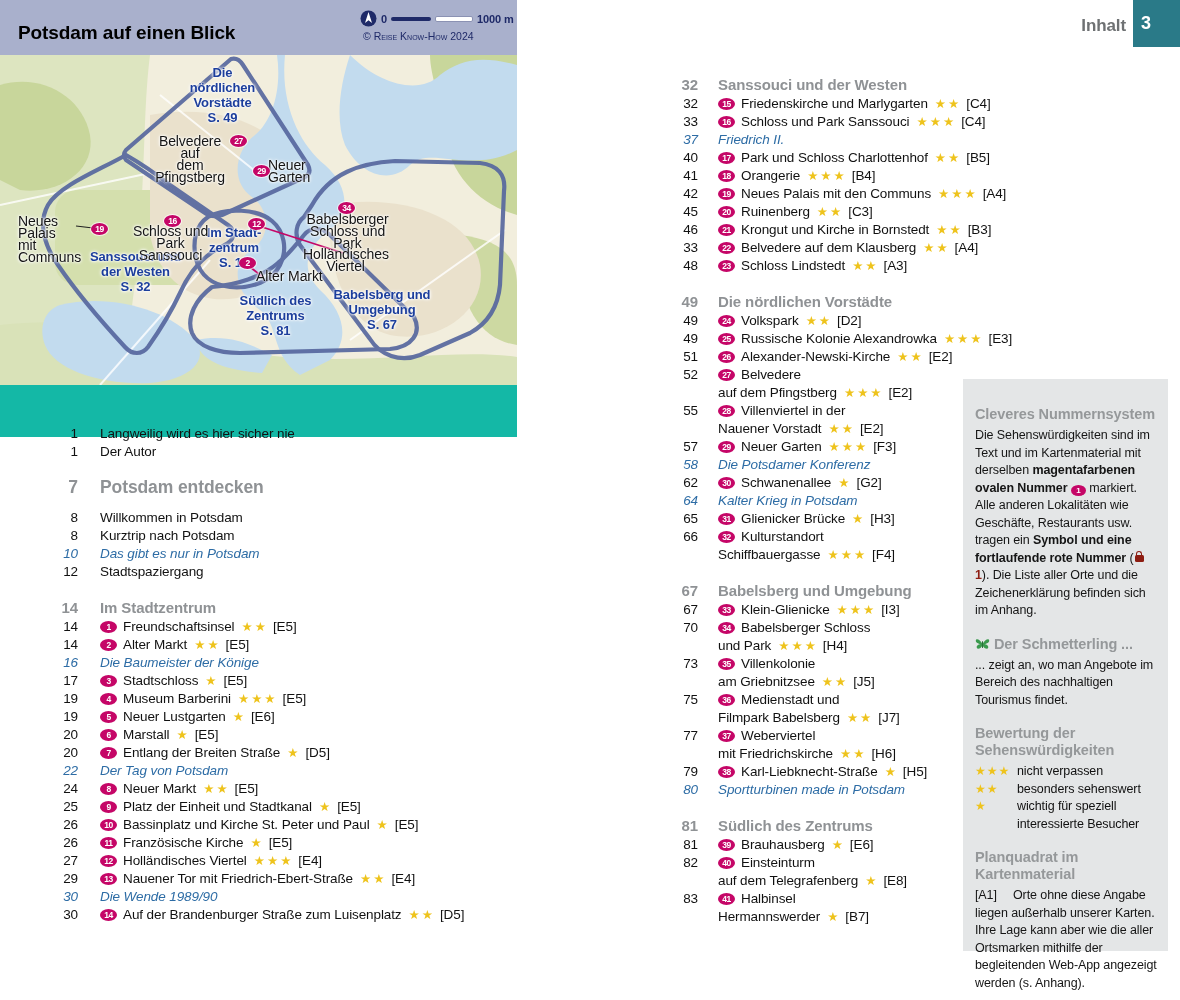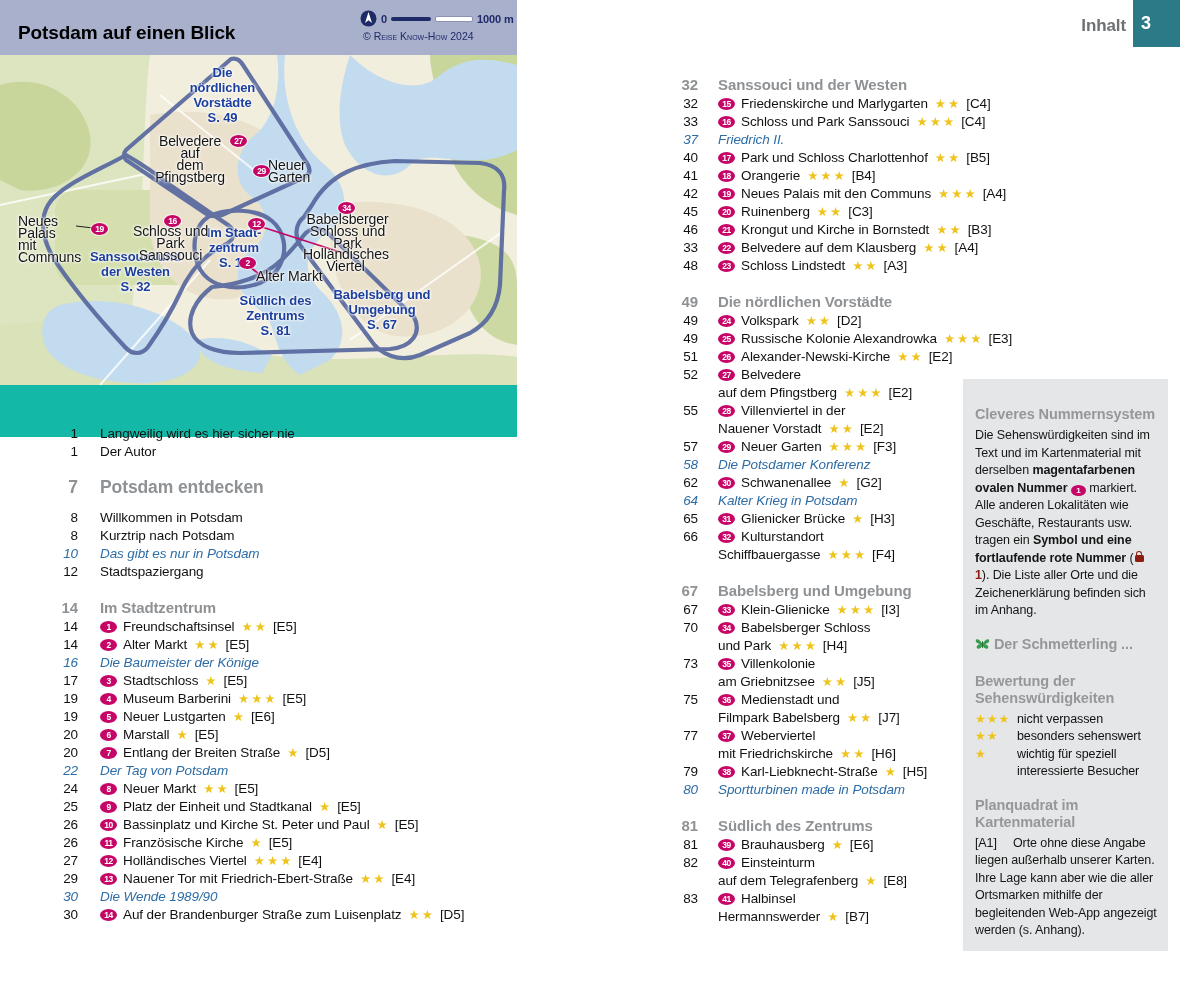--- a/index.html
+++ b/index.html
@@ -715,20 +715,21 @@
   <p class="sbp" id="numbering-text"><span>Die Sehenswürdigkeiten sind im Text und im Kartenmaterial mit derselben </span><b>magentafarbenen ovalen Nummer </b><span class="mini-badge">1</span><span> markiert. Alle anderen Lokalitäten wie Geschäfte, Restaurants usw. tragen ein </span><b>Symbol und eine fortlaufende rote Nummer</b><span> (</span><span class="lock"></span><span class="locknum">1</span><span>). Die Liste aller Orte und die Zeichenerklärung befinden sich im Anhang.</span></p>
   <div class="sb-gap"></div>
   <p class="sbh bt-title">
     <svg width="15" height="13" viewBox="0 0 15 13">
       <path d="M7.5 6 C5 1 1 0 0.8 2.5 C0.6 4.6 3.5 5.8 5.5 6 C3.5 6.4 1.2 7.6 1.8 9.8 C2.4 12 6 10.5 7.5 7.5 Z" fill="#3a9a4e"></path>
       <path d="M7.5 6 C10 1 14 0 14.2 2.5 C14.4 4.6 11.5 5.8 9.5 6 C11.5 6.4 13.8 7.6 13.2 9.8 C12.6 12 9 10.5 7.5 7.5 Z" fill="#3a9a4e"></path>
       <rect x="7" y="3" width="1" height="7" rx="0.5" fill="#2a6e38"></rect>
     </svg>
     <span>Der Schmetterling ...</span>
   </p>
+  <p class="sbp">... zeigt an, wo man Angebote im Bereich des nachhaltigen Tourismus findet.</p>
   <div class="sb-gap"></div>
   <p class="sbh">Bewertung der
 Sehenswürdigkeiten</p>
   <div id="rating-legend">
       <div class="lrow">
         <span class="lstars">★★★</span>
         <span class="llabel">nicht verpassen</span>
       </div>
       <div class="lrow">
         <span class="lstars">★★</span>

